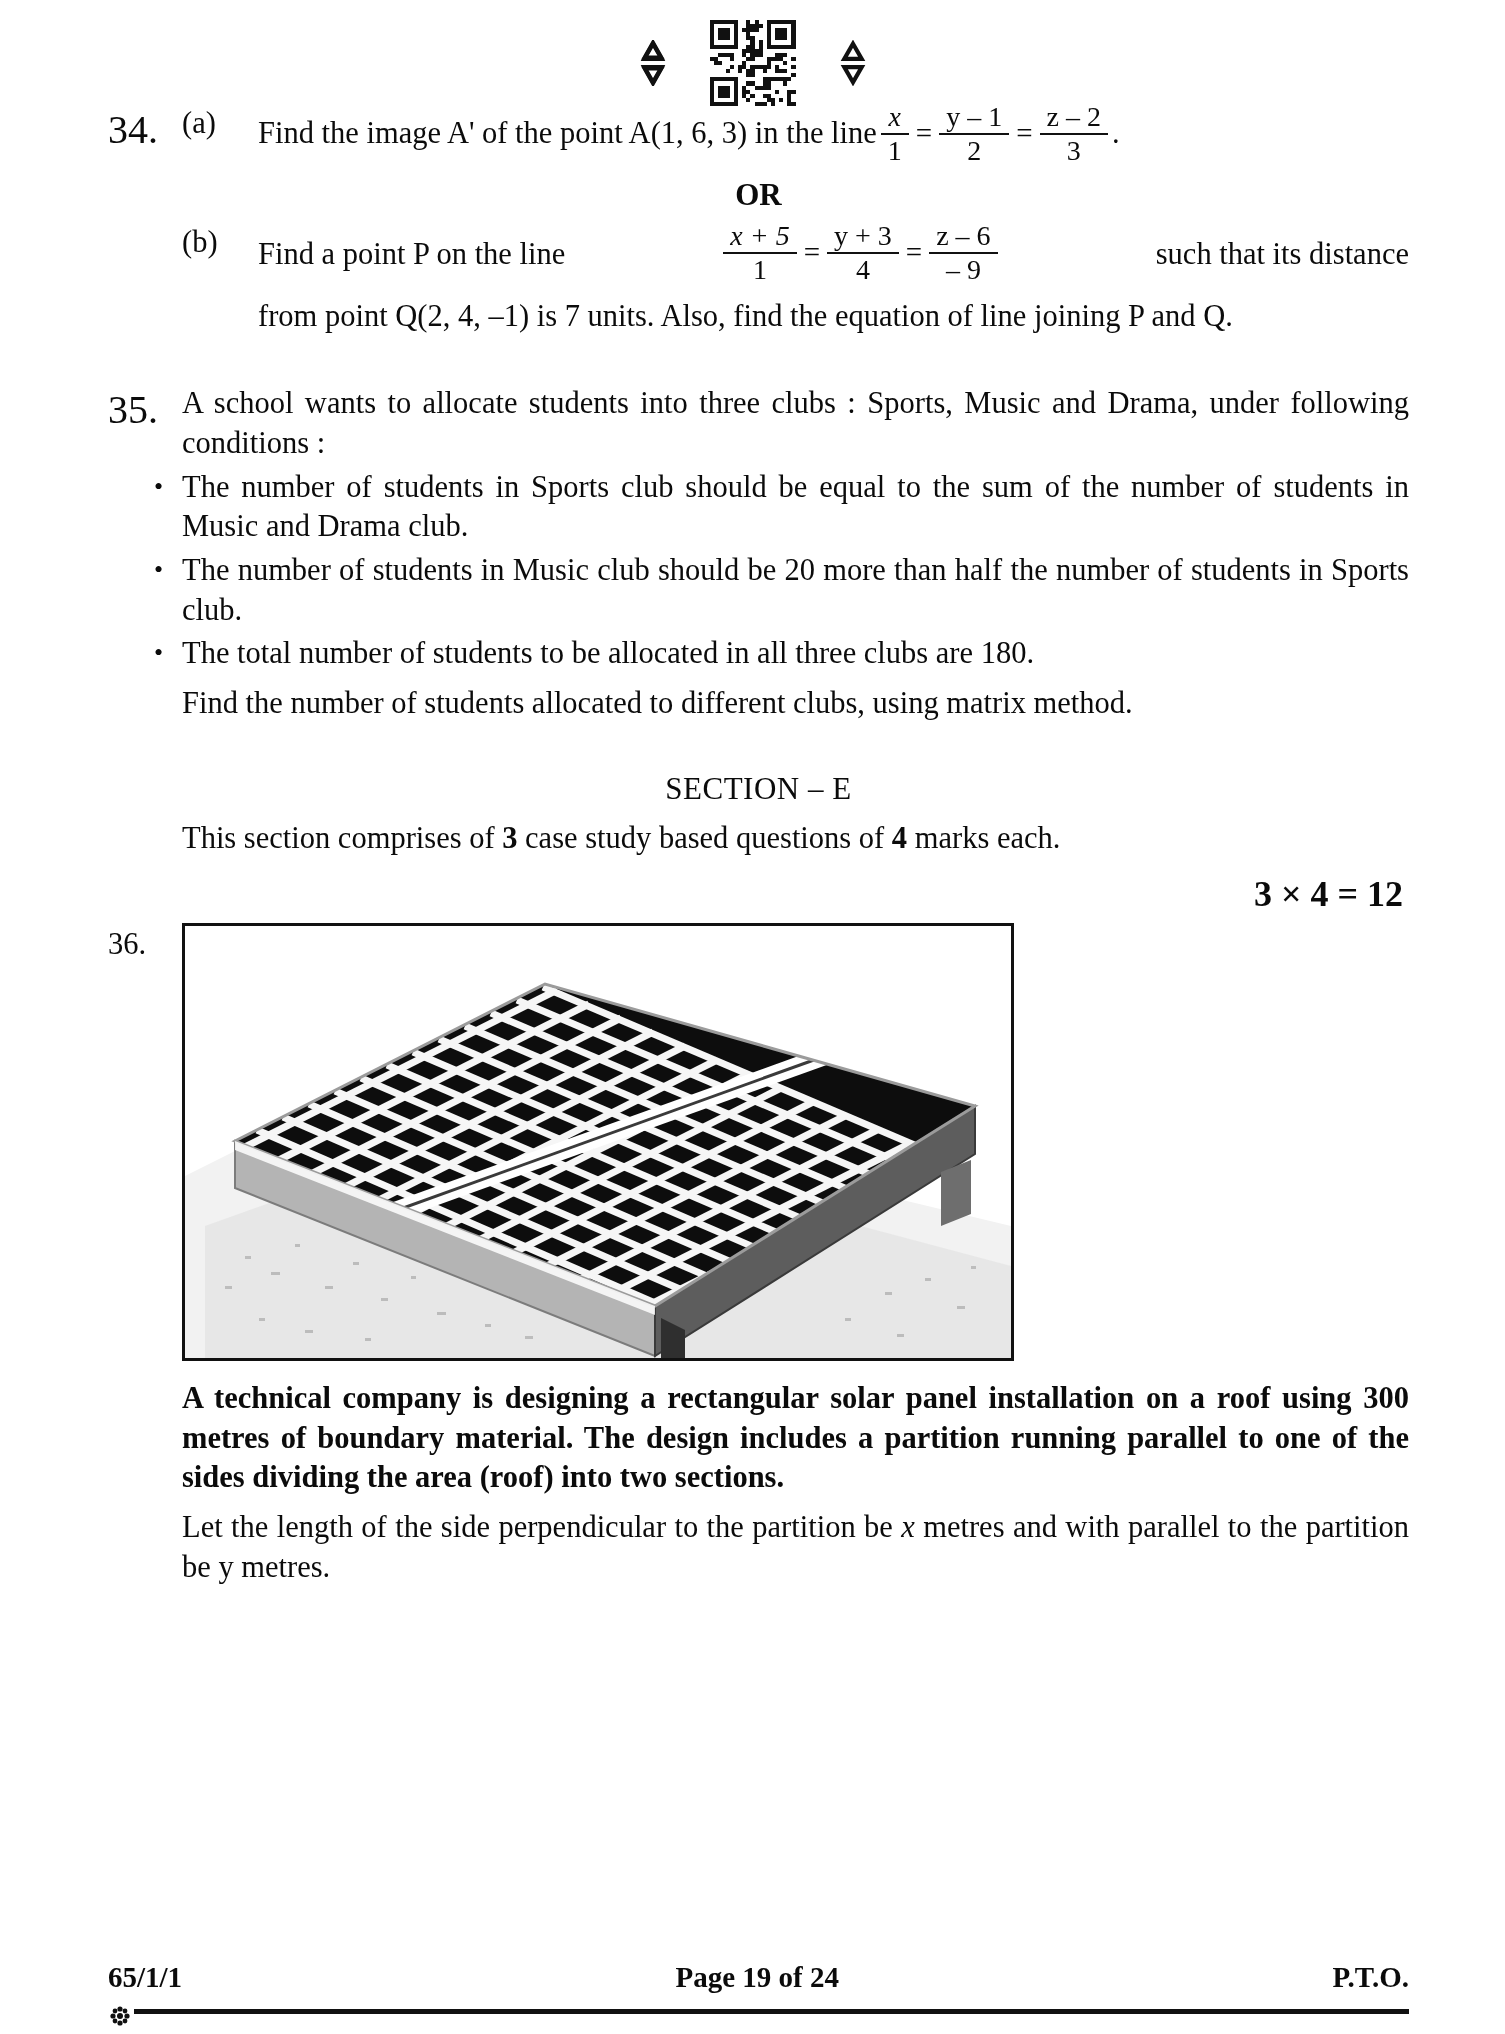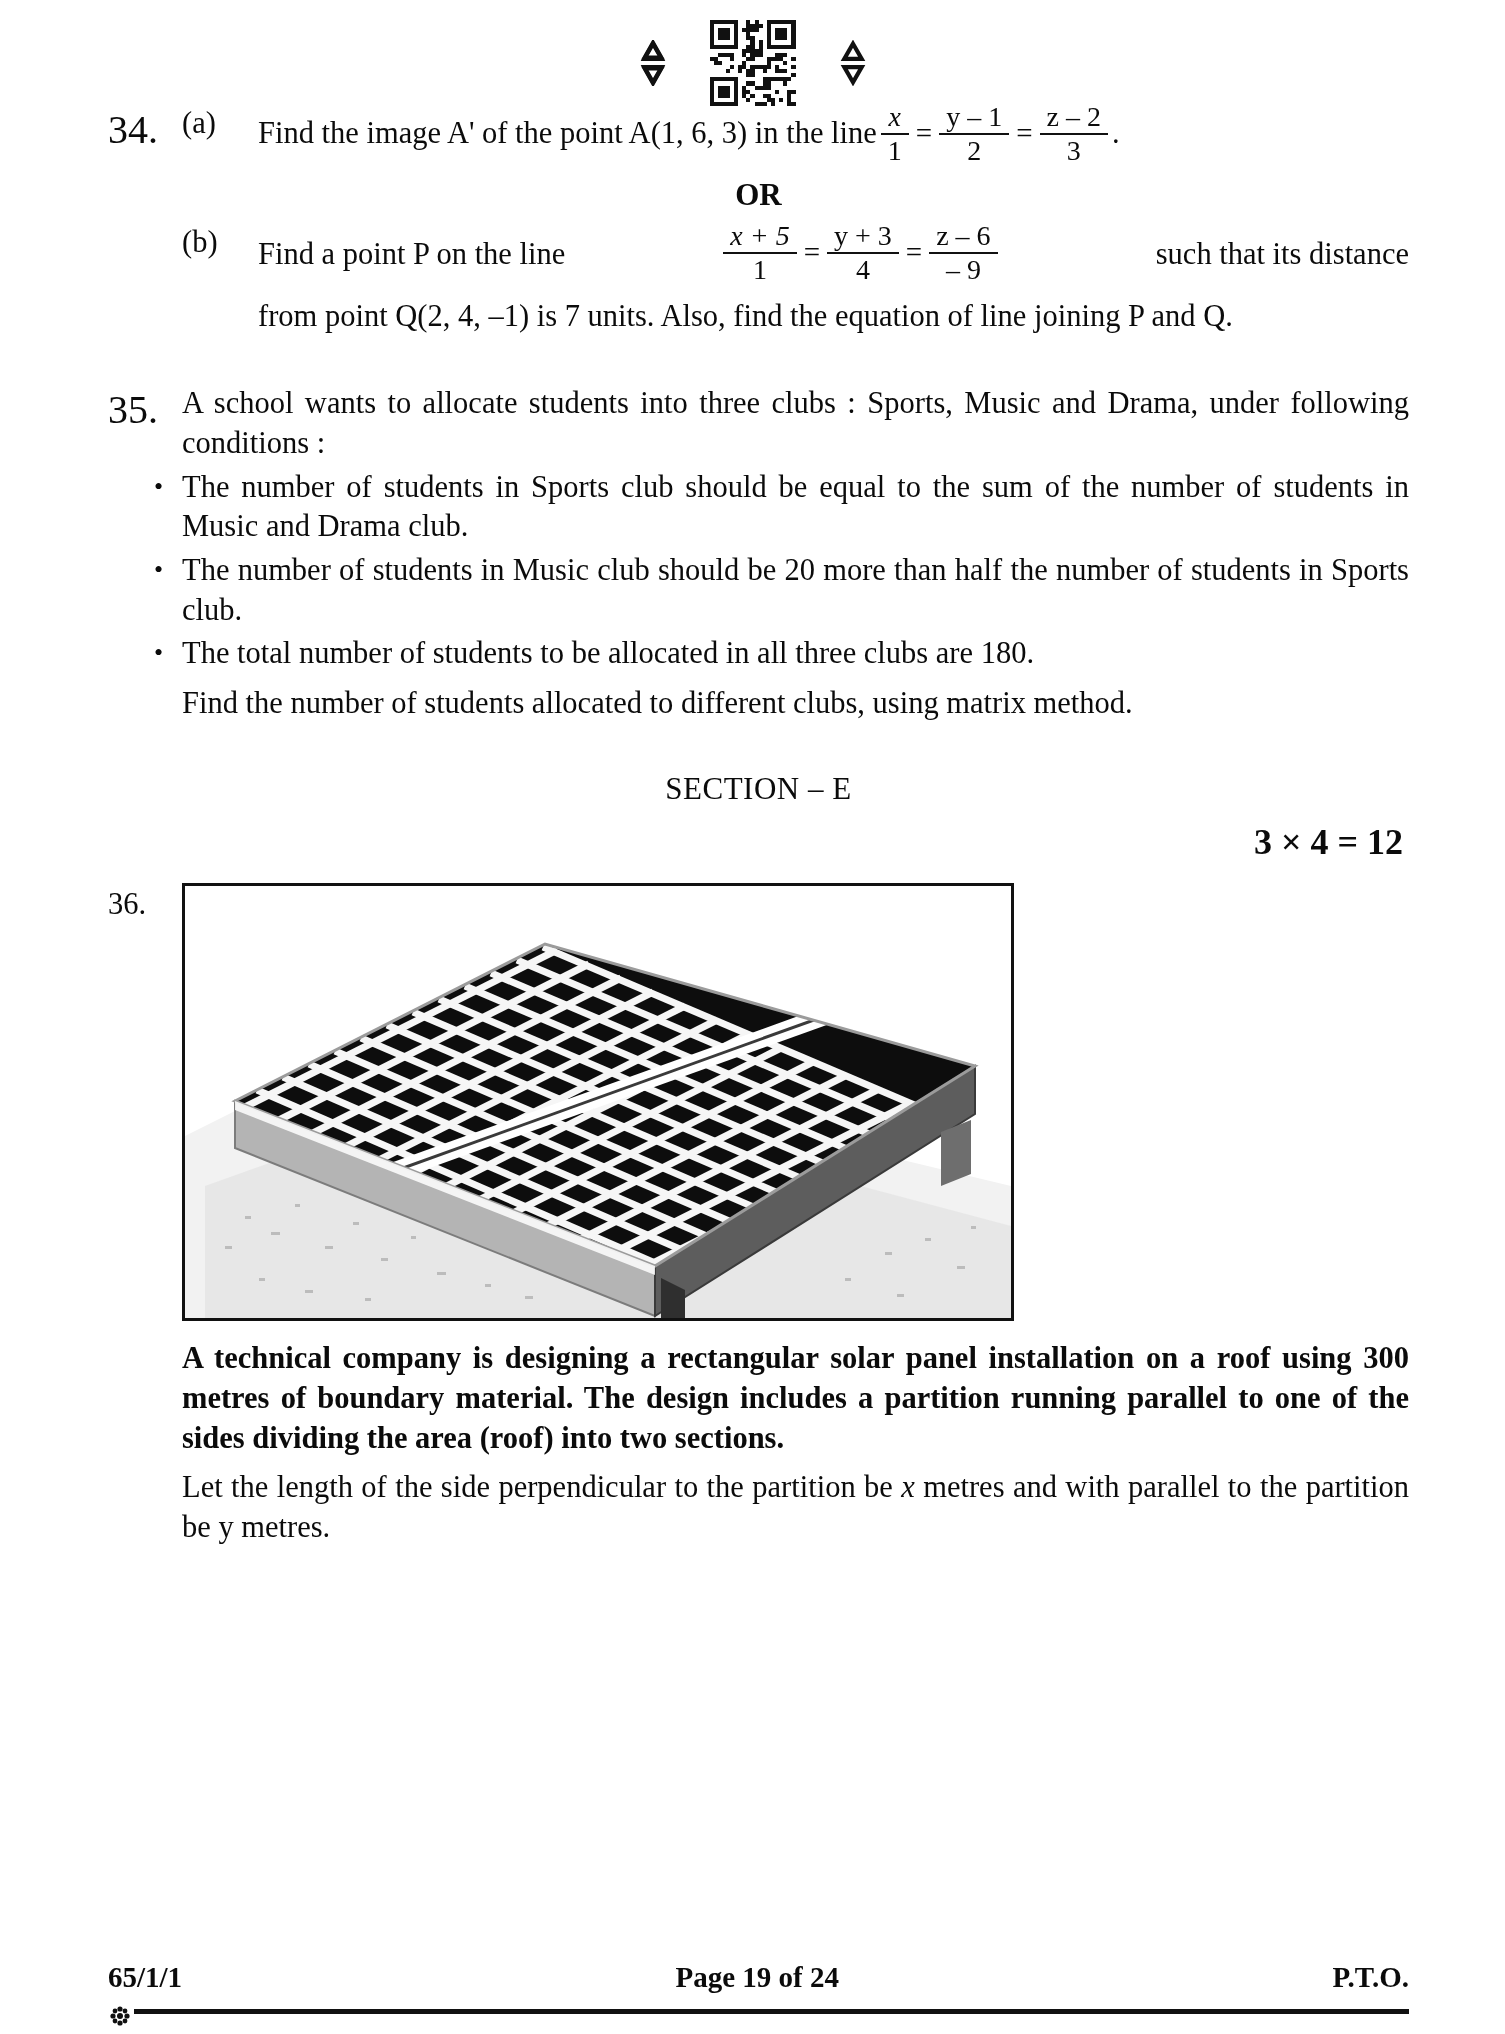--- a/index.html
+++ b/index.html
@@ -151,21 +151,21 @@
     font-weight: bold;
     font-size: 36px;
     margin-top: 14px;
     padding-right: 6px;
   }
 
   
   .fig-row {
     display: flex;
     align-items: flex-start;
-    margin-top: 20px;
+    margin-top: 8px;
   }
   .fig-num {
     flex: 0 0 74px;
     width: 74px;
     font-size: 30.5px;
     padding-top: 4px;
   }
   .figure-box {
     width: 832px;
     height: 438px;
@@ -747,20 +747,26 @@
       </div>
     </div>
 
     <div class="qline mt10">
       <div class="qnum"></div>
       <div class="qbody">Find the number of students allocated to different clubs, using matrix method.</div>
     </div>
 
     <div class="section-title mt48">SECTION – E</div>
 
+    <div class="qline" style="margin-top:12px;">
+      <div class="qnum"></div>
+      <div class="qbody nojust">
+        <span>This section comprises of </span><span class="bold">3</span><span> case study based questions of </span><span class="bold">4</span><span> marks each.</span>
+      </div>
+    </div>
 
     <div class="marks-line">3 × 4 = 12</div>
 
     <div class="fig-row">
       <div class="fig-num">36.</div>
       <div class="figure-box">
         <svg viewBox="0 0 826 432" preserveAspectRatio="none">
           <defs>
             <clipPath id="panelClip">
               <polygon points="50,215 360,58 790,180 470,380"></polygon>

